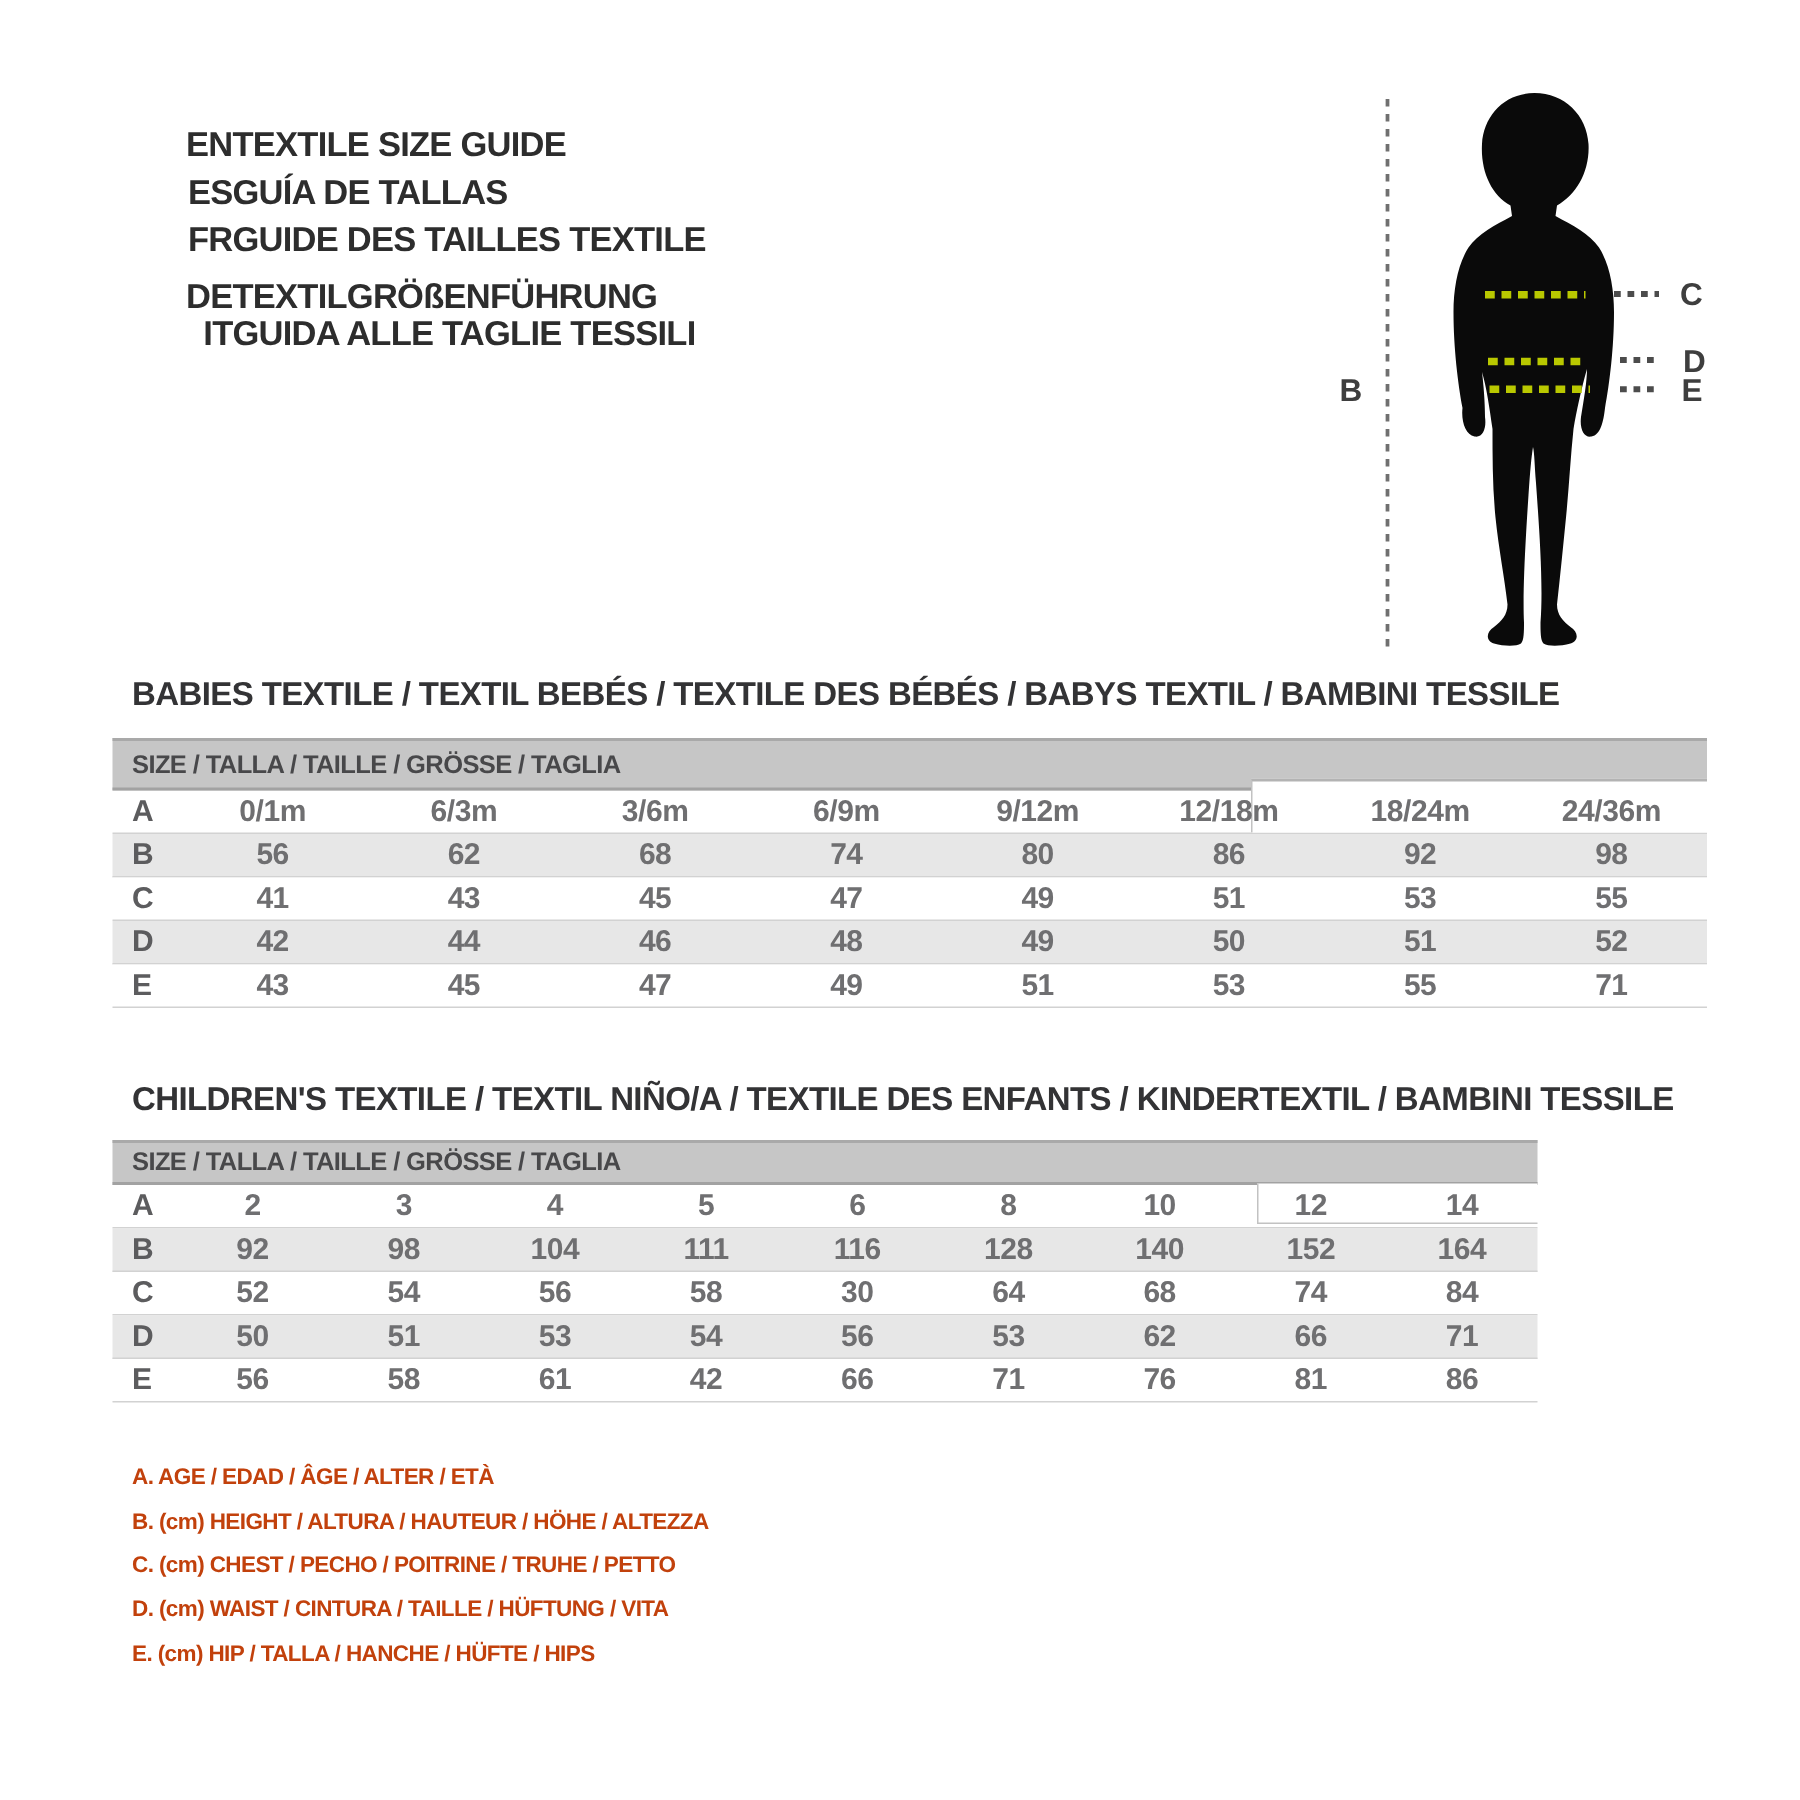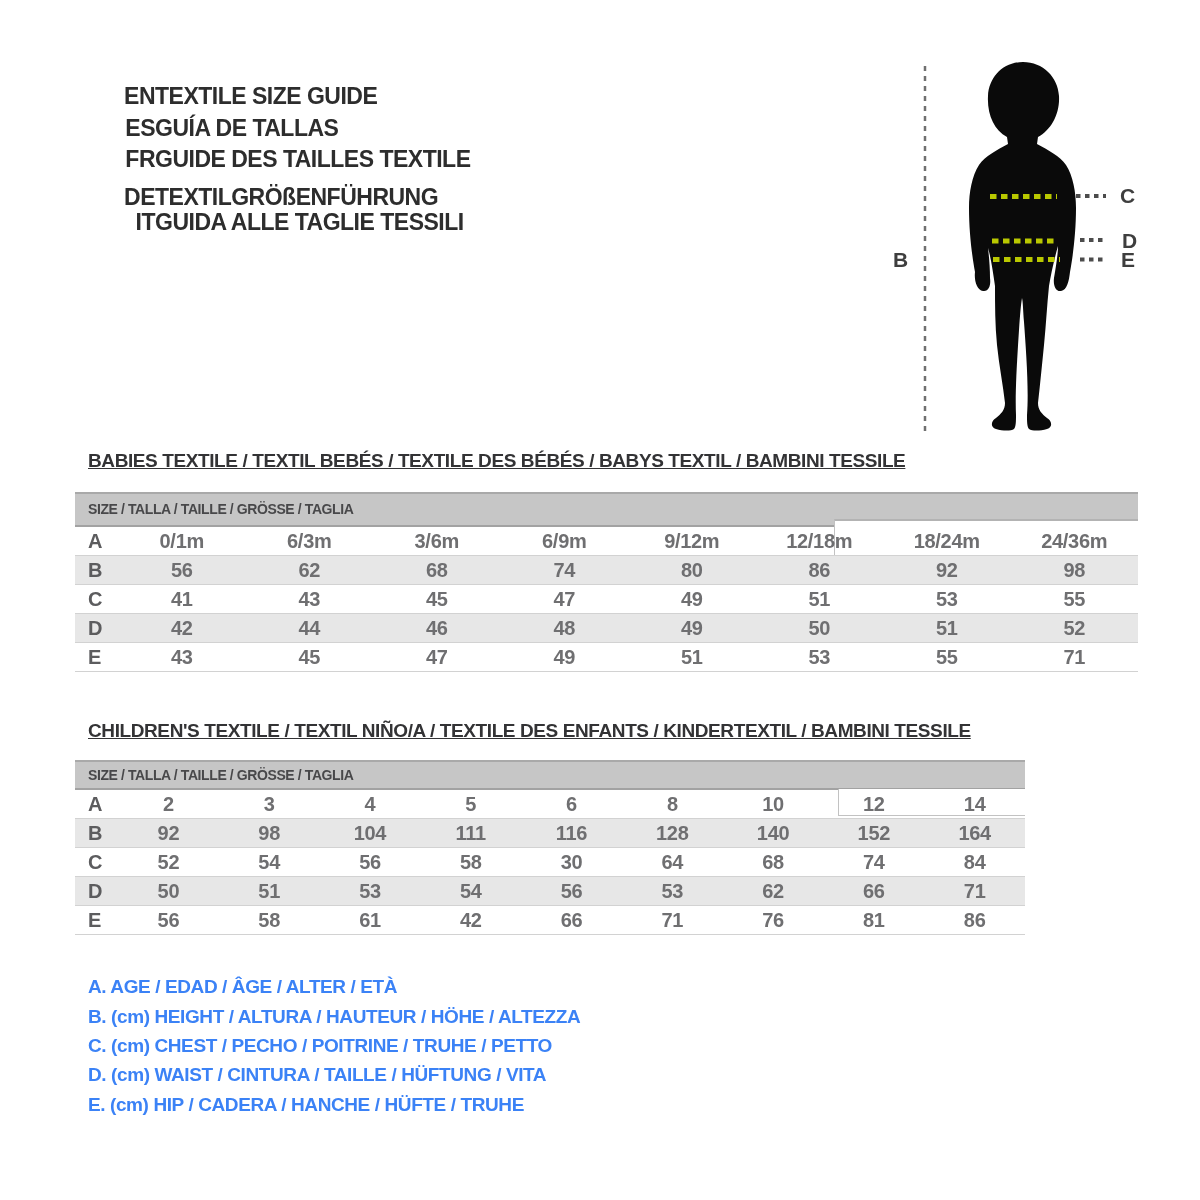--- a/index.html
+++ b/index.html
@@ -5,44 +5,44 @@
   html,body { margin:0; padding:0; }
   body {
     width:1200px; height:1200px; position:relative; background:#ffffff;
     font-family:"Liberation Sans", sans-serif; font-weight:bold; overflow:hidden;
   }
   
   .lang-row { position:absolute; left:85px; height:26px; white-space:nowrap;
               font-size:23px; letter-spacing:-0.5px; color:#2d2d2d;text-align:right; }
   .lang-code { display:inline-block; width:70px; }
   
-  .section-title { position:absolute; left:88px; font-size:19px; letter-spacing:-0.4px;
-                   color:#333335; white-space:nowrap;text-decoration:underline; }
+  .section-title { position:absolute; left:88px; font-size:22px; letter-spacing:-0.4px;
+                   color:#333335; white-space:nowrap; }
   
   .size-table { position:absolute; left:75px; }
   .band { background:#c6c6c6; border-top:2px solid #a9a9a9; border-bottom:2px solid #a2a2a2;
-          color:#48484a; font-size:14px; letter-spacing:-0.4px; padding-left:13px;
+          color:#48484a; font-size:17px; letter-spacing:-0.4px; padding-left:13px;
           box-sizing:content-box; position:relative; z-index:2; }
   .band span { position:relative; z-index:12; }
   .babies .band { height:31px; line-height:31px; }
   .children .band { height:26px; line-height:26px; }
   .rows { position:relative; }
   .trow { display:flex; height:28px; align-items:center; border-bottom:1px solid #d2d2d2;
           background:#ffffff; font-size:20px; letter-spacing:-0.3px; }
   .trow:nth-child(even) { background:#e7e7e7; }
   .rlabel { width:30px; padding-left:13px; color:#5c5c5e; position:relative; z-index:10; }
   .cell { flex:1; text-align:center; color:#6f6f71; position:relative; z-index:10; }
   .highlight-box { position:absolute; background:#ffffff; z-index:5; box-sizing:border-box; }
   .babies .highlight-box { left:759px; top:27px; width:304px; height:36px;
           border-top:2px solid #b3b3b3; border-left:1px solid #c2c2c2; }
   .children .highlight-box { left:763px; top:29px; width:187px; height:27px;
           border-left:1px solid #c2c2c2; border-bottom:1px solid #c2c2c2; }
   
-  .legend-line { position:absolute; left:88px; font-size:19px; letter-spacing:-0.4px;
-                 color:#3b82f6; white-space:nowrap;text-align:center; }
+  .legend-line { position:absolute; left:88px; font-size:15px; letter-spacing:-0.4px;
+                 color:#c2410c; white-space:nowrap;text-align:center; }
   
   .figure-svg { position:absolute; left:880px; top:50px; }
 </style>
 </head>
 <body>
 
 <div>
   <div class="lang-row" style="top:83px">
     <span class="lang-code">EN</span><span class="lang-label">TEXTILE SIZE GUIDE</span>
   </div>
@@ -251,14 +251,14 @@
         <div class="cell">86</div>
       </div>
     </div>
 </div>
 
 <div>
   <div class="legend-line" style="top:976px">A. AGE / EDAD / ÂGE / ALTER / ETÀ</div>
   <div class="legend-line" style="top:1006px">B. (cm) HEIGHT / ALTURA / HAUTEUR / HÖHE / ALTEZZA</div>
   <div class="legend-line" style="top:1035px">C. (cm) CHEST / PECHO / POITRINE / TRUHE / PETTO</div>
   <div class="legend-line" style="top:1064px">D. (cm) WAIST / CINTURA / TAILLE / HÜFTUNG / VITA</div>
-  <div class="legend-line" style="top:1094px">E. (cm) HIP / CADERA / HANCHE / HÜFTE / TRUHE</div>
+  <div class="legend-line" style="top:1094px">E. (cm) HIP / TALLA / HANCHE / HÜFTE / HIPS</div>
 </div>
 
 </body></html>

